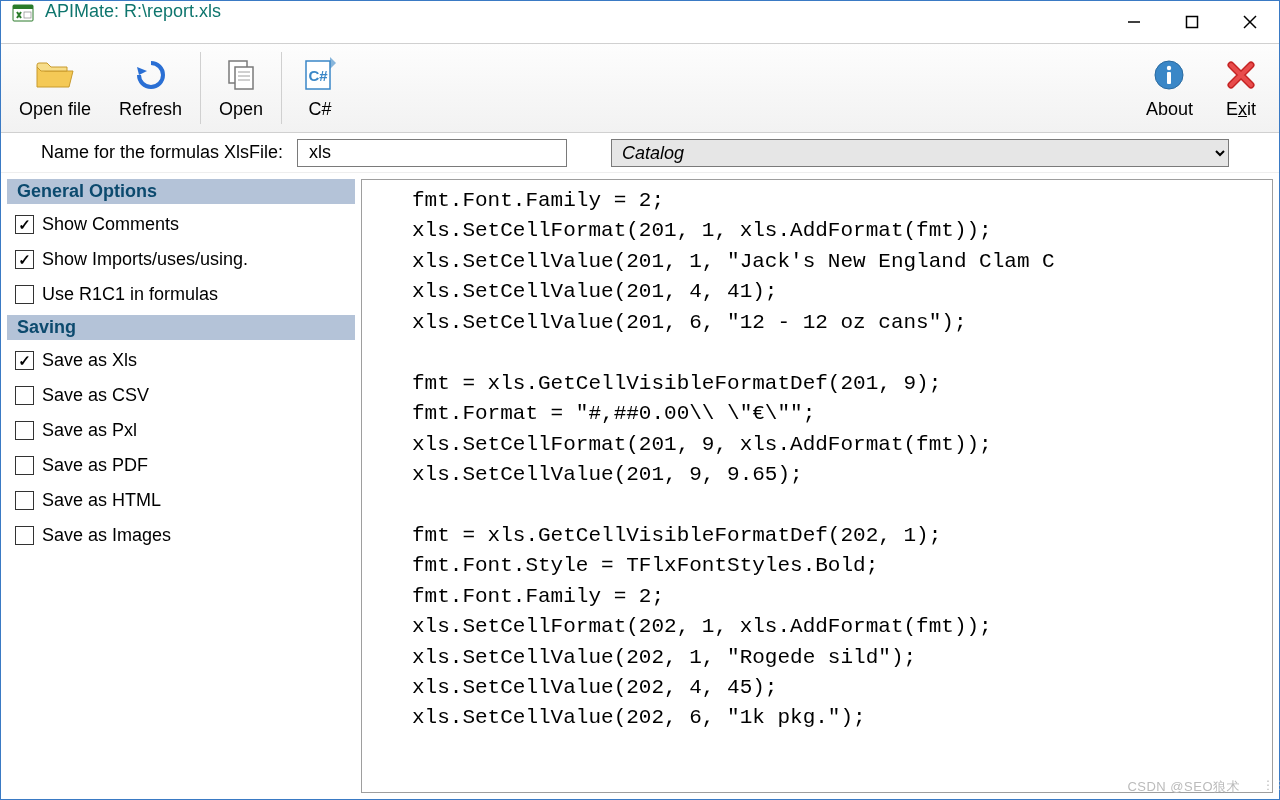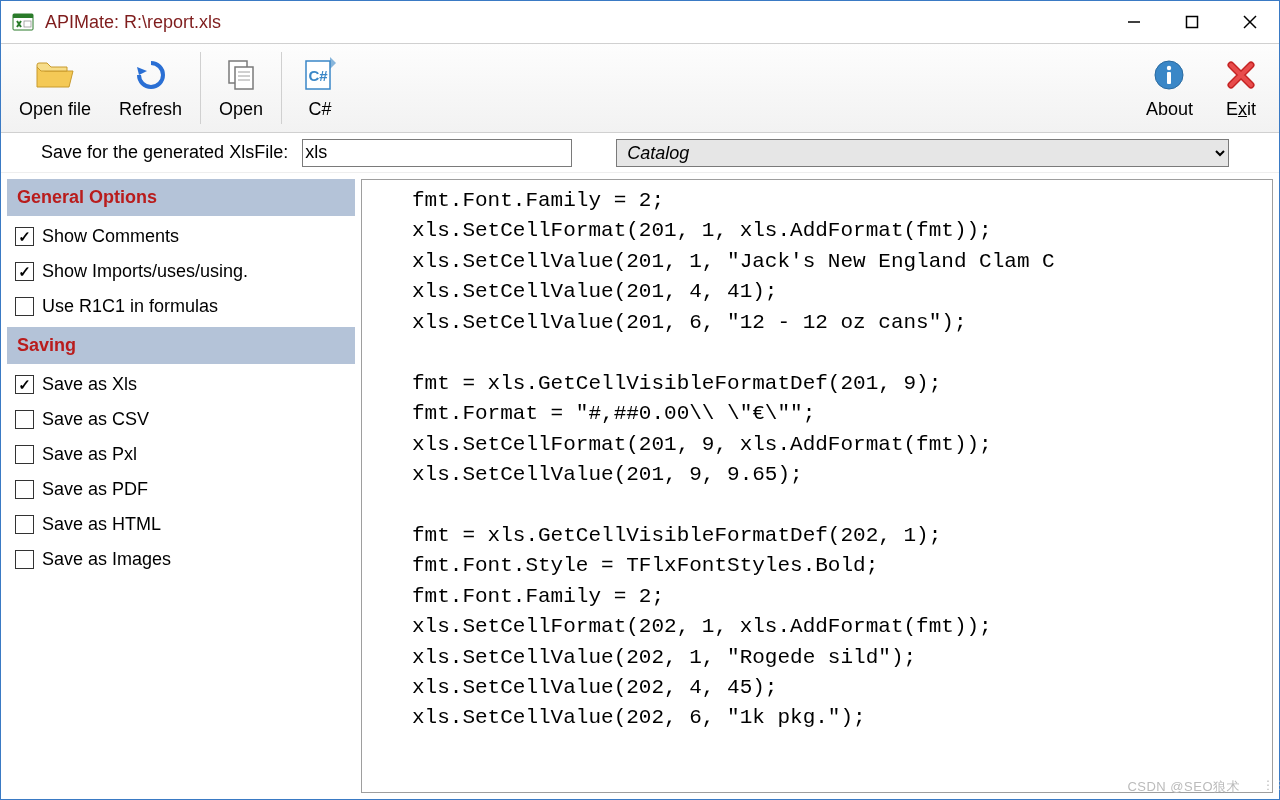--- a/index.html
+++ b/index.html
@@ -12,24 +12,23 @@
       overflow: hidden;
       display: flex;
       flex-direction: column;
       border: 1px solid #3a7ac4;
     }
     
     .titlebar {
       height: 42px;
       background: #fff;
       display: flex;
-      align-items: center;
       padding-left: 10px;
       font-size: 18px;
-      color: #7f1d1d;
+      color: #0f766e;
     }
     .titlebar .app-icon {
       width: 24px; height: 24px;
       margin-right: 10px;
       display: flex; align-items: center; justify-content: center;
     }
     .titlebar .title-text { flex: 1; }
     .win-ctrl {
       width: 58px; height: 42px;
       display: flex; align-items: center; justify-content: center;
@@ -78,21 +77,21 @@
     }
     .fieldrow label {
       font-size: 18px;
       padding-left: 30px;
     }
     .fieldrow input[type=text] {
       width: 270px;
       height: 28px;
       border: 1px solid #7a7a7a;
       font-size: 18px;
-      padding: 0 2px;
+      padding: 0 11px;
       font-family: inherit;
     }
     .fieldrow select {
       flex: 1;
       height: 28px;
       font-size: 18px;
       border: 1px solid #7a7a7a;
       background: #e6e6e6;
       padding: 0 6px;
       margin-left: 30px;
@@ -111,24 +110,24 @@
       gap: 6px;
     }
     .sidebar {
       width: 348px;
       display: flex;
       flex-direction: column;
       overflow: hidden;
     }
     .section-hdr {
       background: #B4C3D8;
-      color: #b91c1c;
+      color: #0c4a6e;
       font-weight: bold;
       font-size: 18px;
-      padding: 8px 10px;
+      padding: 2px 10px;
     }
     .section-body {
       background: #fff;
       padding: 10px 8px;
       display: flex;
       flex-direction: column;
       gap: 14px;
     }
     .chk {
       display: flex;
@@ -287,21 +286,21 @@
     </span>
     <span class="lbl">
         <span>E</span>
         <u>x</u>
         <span>it</span>
       </span>
   </div>
 </div>
 
 <div class="fieldrow">
-  <label>Save for the generated XlsFile:</label>
+  <label>Name for the formulas XlsFile:</label>
   <input type="text" value="xls" style="">
   <select>
     <option>Catalog</option>
   </select>
 </div>
 
 <div class="main">
   <div class="sidebar">
     <div class="section-hdr">General Options</div>
     <div class="section-body">

